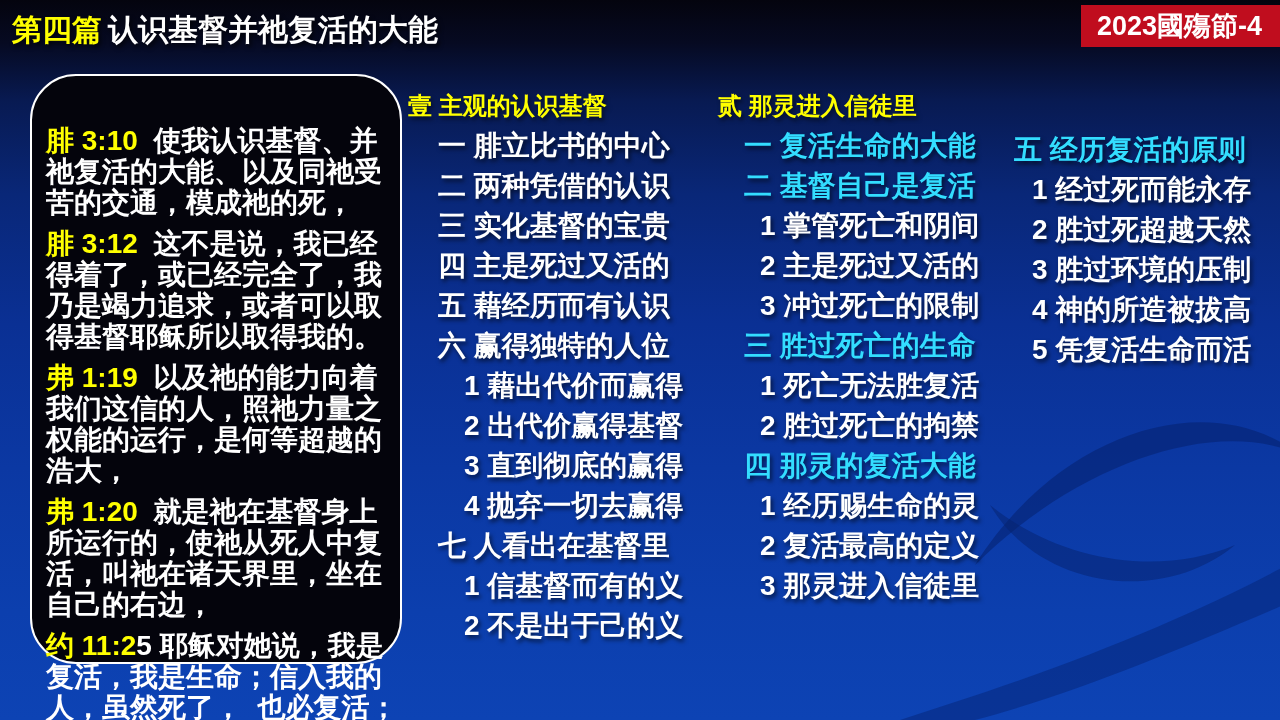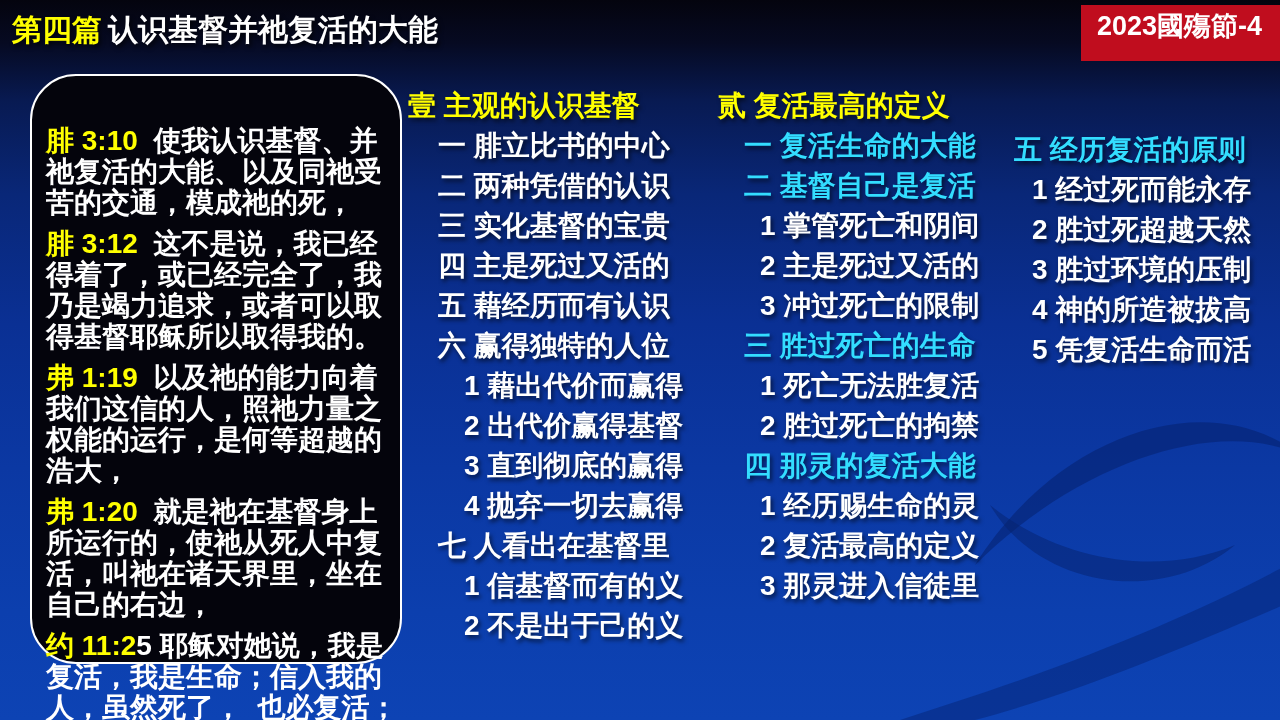--- a/index.html
+++ b/index.html
@@ -10,35 +10,35 @@
       #04040e 0%, #060a22 6%, #081a52 14%, #092778 27%,
       #0a3094 45%, #0b38a3 65%, #0c3fae 85%, #0d43b4 100%);
   }
   .swirl{position:absolute;left:0;top:0;width:1280px;height:720px;pointer-events:none;}
 
   .titlebar{position:absolute;left:12px;top:10px;display:flex;align-items:baseline;gap:6px;
     font-size:30px;text-shadow:2px 3px 4px rgba(0,0,0,.7);white-space:nowrap;}
   .part{color:var(--yellow);}
   .title{color:var(--white);}
 
-  .badge{position:absolute;right:0;top:5px;height:56px;line-height:42px;
+  .badge{position:absolute;right:0;top:5px;height:42px;line-height:42px;
     padding:0 18px 0 16px;background:var(--badge-red);color:var(--white);
     font-size:27px;white-space:nowrap;}
 
   .panel{position:absolute;left:30px;top:74px;width:368px;height:586px;
     background:var(--panel-black);border:2.5px solid var(--white);border-radius:46px;}
   .verses{position:absolute;left:46px;top:82px;width:352px;
     font-size:28px;line-height:31px;color:var(--white);margin-top:43px;}
   .verse{margin:0 0 10px 0;word-break:break-all;line-break:anything;}
   .vtext{white-space:pre-wrap;}
   .ref{color:var(--yellow);white-space:pre;}
 
   .col{position:absolute;font-size:28px;color:var(--white);
     text-shadow:2px 3px 4px rgba(0,0,0,.6);white-space:nowrap;}
-  .sec-h{margin:0;font-size:28px;font-weight:700;color:var(--yellow);line-height:40px;}
+  .sec-h{margin:0;font-size:24px;font-weight:700;color:var(--yellow);line-height:40px;}
   .item{line-height:40px;}
   .c-cyan{color:var(--cyan);}
   .col1{left:408px;top:86px;}
   .col1 .lv1{padding-left:30px;}
   .col1 .lv2{padding-left:56px;}
   .col2{left:718px;top:86px;}
   .col2 .lv1{padding-left:26px;}
   .col2 .lv2{padding-left:42px;}
   .col3{left:1002px;top:130px;}
   .col3 .lv1{padding-left:12px;}
@@ -87,21 +87,21 @@
         <div class="item lv2"><span>2 出代价赢得基督</span></div>
         <div class="item lv2"><span>3 直到彻底的赢得</span></div>
         <div class="item lv2"><span>4 抛弃一切去赢得</span></div>
         <div class="item lv1"><span>七 人看出在基督里</span></div>
         <div class="item lv2"><span>1 信基督而有的义</span></div>
         <div class="item lv2"><span>2 不是出于己的义</span></div>
       </div>
   </section>
 
   <section class="col col2">
-    <h2 class="sec-h">贰 复活最高的定义</h2>
+    <h2 class="sec-h">贰 那灵进入信徒里</h2>
     <div>
 
     <div class="item lv1 c-cyan"><span>一 复活生命的大能</span></div>
         <div class="item lv1 c-cyan"><span>二 基督自己是复活</span></div>
         <div class="item lv2"><span>1 掌管死亡和阴间</span></div>
         <div class="item lv2"><span>2 主是死过又活的</span></div>
         <div class="item lv2"><span>3 冲过死亡的限制</span></div>
         <div class="item lv1 c-cyan"><span>三 胜过死亡的生命</span></div>
         <div class="item lv2"><span>1 死亡无法胜复活</span></div>
         <div class="item lv2"><span>2 胜过死亡的拘禁</span></div>

